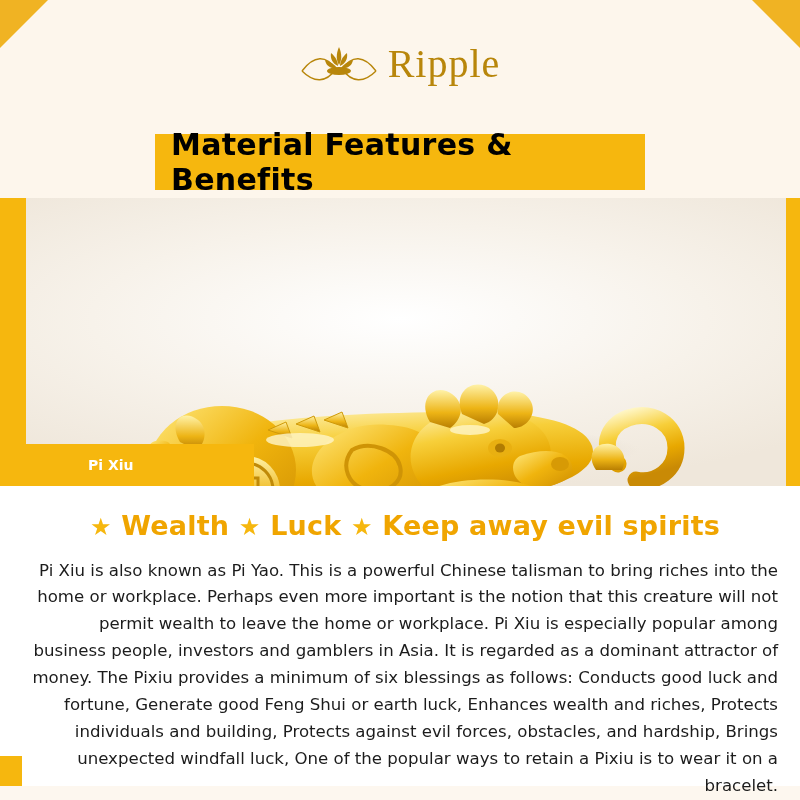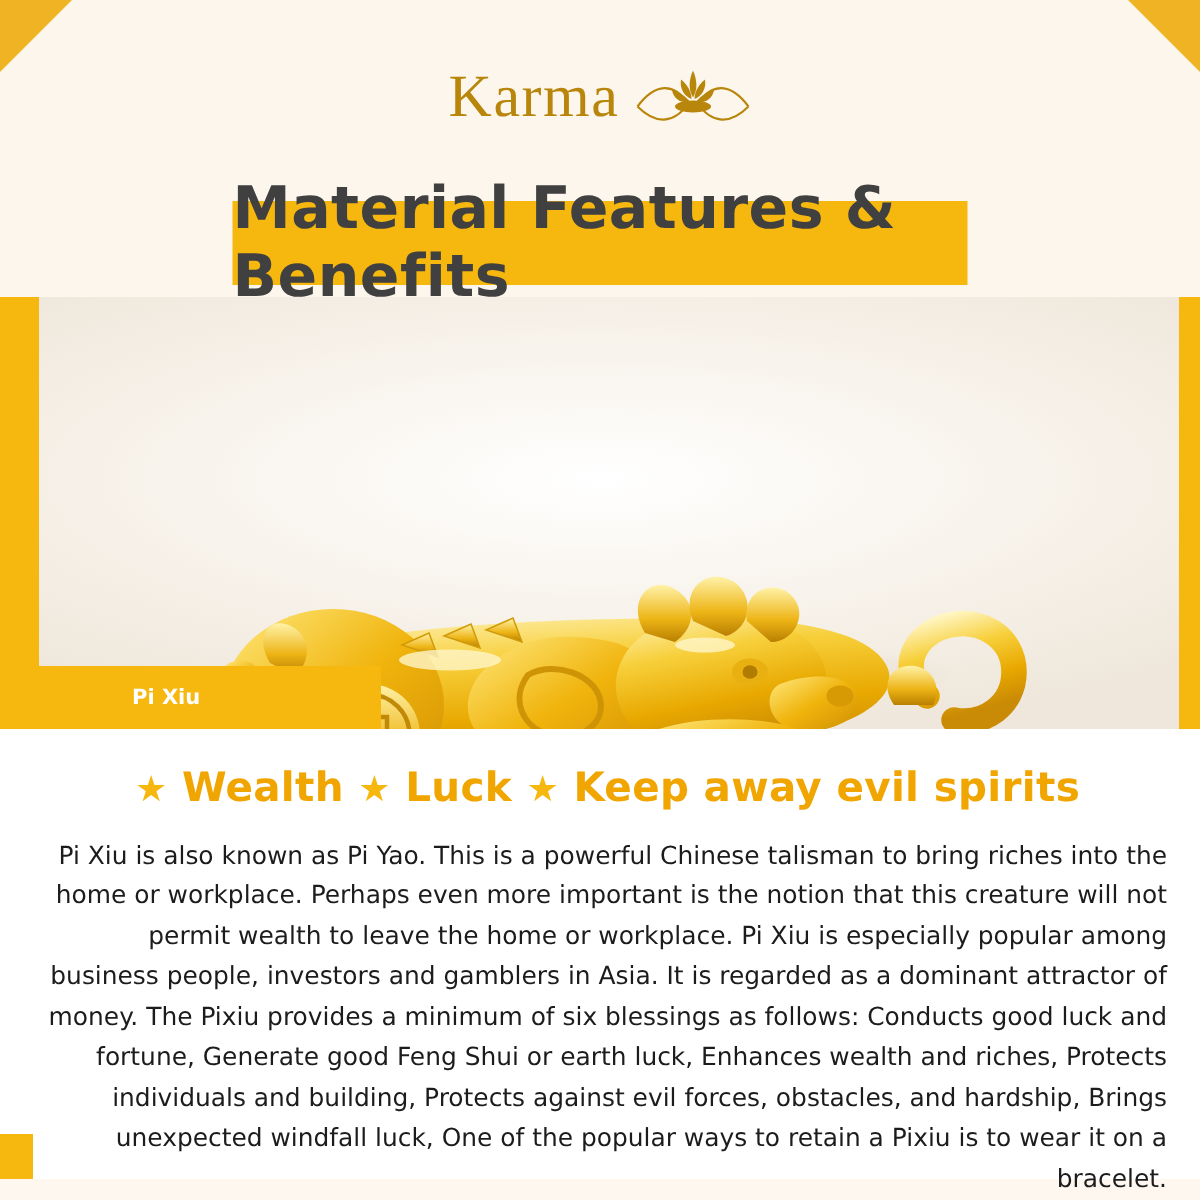--- a/index.html
+++ b/index.html
@@ -80,24 +80,24 @@
     left: 155px;
     right: 155px;
     top: 6px;
     height: 56px;
     background: #f6b70e;
     display: flex;
     align-items: center;
     justify-content: center;
   }
   .title-plate h1 {
-    margin: 0;
-    font-size: 39px;
+    margin: 16px;
+    font-size: 30px;
     font-weight: bold;
-    color: #404040;
+    color: #000000;
     letter-spacing: 0.3px;
     font-family: "DejaVu Sans", sans-serif;
   }
 
   
   .hero {
     position: relative;
     height: 288px;
     background: #fbf7f2;
     overflow: hidden;
@@ -186,39 +186,39 @@
 </head>
 <body>
 
 <div class="page">
 
   <div class="corner corner-tl"></div>
   <div class="corner corner-tr"></div>
 
   <div class="header">
     <div class="logo">
-      <div class="logo-word">Karma</div>
       <div class="logo-mark">
         <svg width="78" height="46" viewBox="0 0 78 46">
           <g fill="none" stroke="#b8860b" stroke-width="1.4">
             <path d="M2 30 C 14 14, 26 14, 36 28"></path>
             <path d="M76 30 C 64 14, 52 14, 42 28"></path>
             <path d="M2 30 C 14 42, 26 42, 36 28"></path>
             <path d="M76 30 C 64 42, 52 42, 42 28"></path>
           </g>
           <g fill="#b8860b">
             <path d="M39 6 C 42 13, 42 19, 39 24 C 36 19, 36 13, 39 6 Z"></path>
             <path d="M31 12 C 36 16, 38 21, 38 25 C 33 23, 30 18, 31 12 Z"></path>
             <path d="M47 12 C 42 16, 40 21, 40 25 C 45 23, 48 18, 47 12 Z"></path>
             <path d="M25 19 C 31 21, 35 24, 37 27 C 31 28, 26 25, 25 19 Z"></path>
             <path d="M53 19 C 47 21, 43 24, 41 27 C 47 28, 52 25, 53 19 Z"></path>
             <ellipse cx="39" cy="30" rx="12" ry="4"></ellipse>
           </g>
         </svg>
       </div>
+      <div class="logo-word">Ripple</div>
     </div>
   </div>
 
   <div class="title-band">
     <div class="title-plate">
       <h1>Material Features &amp; Benefits</h1>
     </div>
   </div>
 
   <div class="hero">

